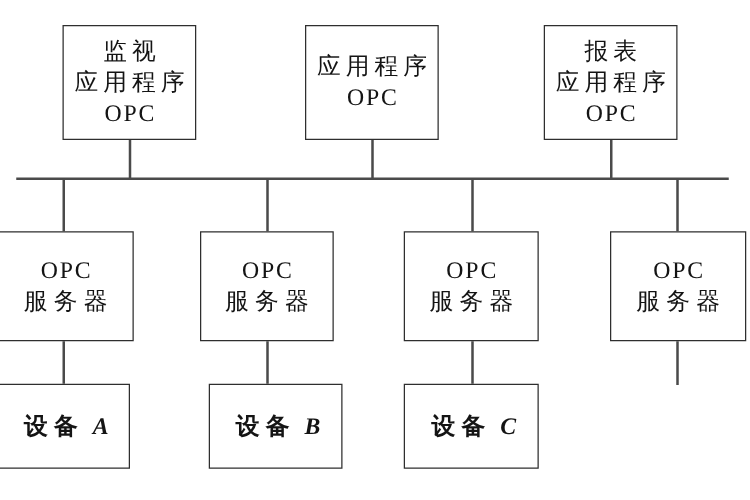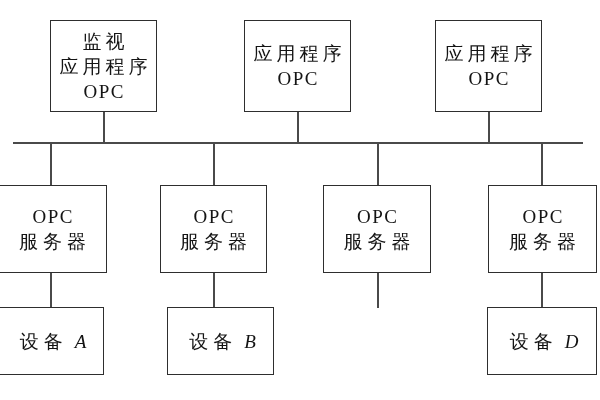--- a/index.html
+++ b/index.html
@@ -36,21 +36,21 @@
     white-space: nowrap;
   }
   .box .ln.latin {
     letter-spacing: 1.5px;
     text-indent: 1.5px;
   }
   .app-box { top: 20px; height: 92px; width: 107px; }
   .server-box { top: 185px; height: 88px; }
   .server-box .ln { letter-spacing: 5px; text-indent: 5px; }
   .device-box { top: 307px; height: 68px; }
-  .device-box .ln { font-size: 19px; }
+  .device-box .ln { font-size: 19px; font-weight: bold; }
   .device-id {
     font-style: italic;
     letter-spacing: 0;
     margin-left: 7px;
   }
   .device-label { letter-spacing: 5px; }
   .vline {
     position: absolute;
     width: 1.5px;
     background: #4a4a4a;
@@ -75,20 +75,21 @@
   <div class="box app-box" style="left:50px">
     <div class="ln">监视</div>
     <div class="ln">应用程序</div>
     <div class="ln latin">OPC</div>
   </div>
   <div class="box app-box" style="left:244px">
     <div class="ln">应用程序</div>
     <div class="ln latin">OPC</div>
   </div>
   <div class="box app-box" style="left:435px">
+    <div class="ln">报表</div>
     <div class="ln">应用程序</div>
     <div class="ln latin">OPC</div>
   </div>
 
   <div class="vline app-conn" style="left:103px"></div>
   <div class="vline app-conn" style="left:297px"></div>
   <div class="vline app-conn" style="left:488px"></div>
 
   <div class="hline bus"></div>
 
@@ -122,19 +123,19 @@
   <div class="box device-box" style="left:-2px;width:106px">
     <div class="ln">
       <span class="device-label">设备</span><span class="device-id">A</span>
     </div>
   </div>
   <div class="box device-box" style="left:167px;width:107px">
     <div class="ln">
       <span class="device-label">设备</span><span class="device-id">B</span>
     </div>
   </div>
-  <div class="box device-box" style="left:487px;width:110px">
+  <div class="box device-box" style="left:323px;width:108px">
     <div class="ln">
-      <span class="device-label">设备</span><span class="device-id">D</span>
+      <span class="device-label">设备</span><span class="device-id">C</span>
     </div>
   </div>
 
 </div>
 
 </body></html>

